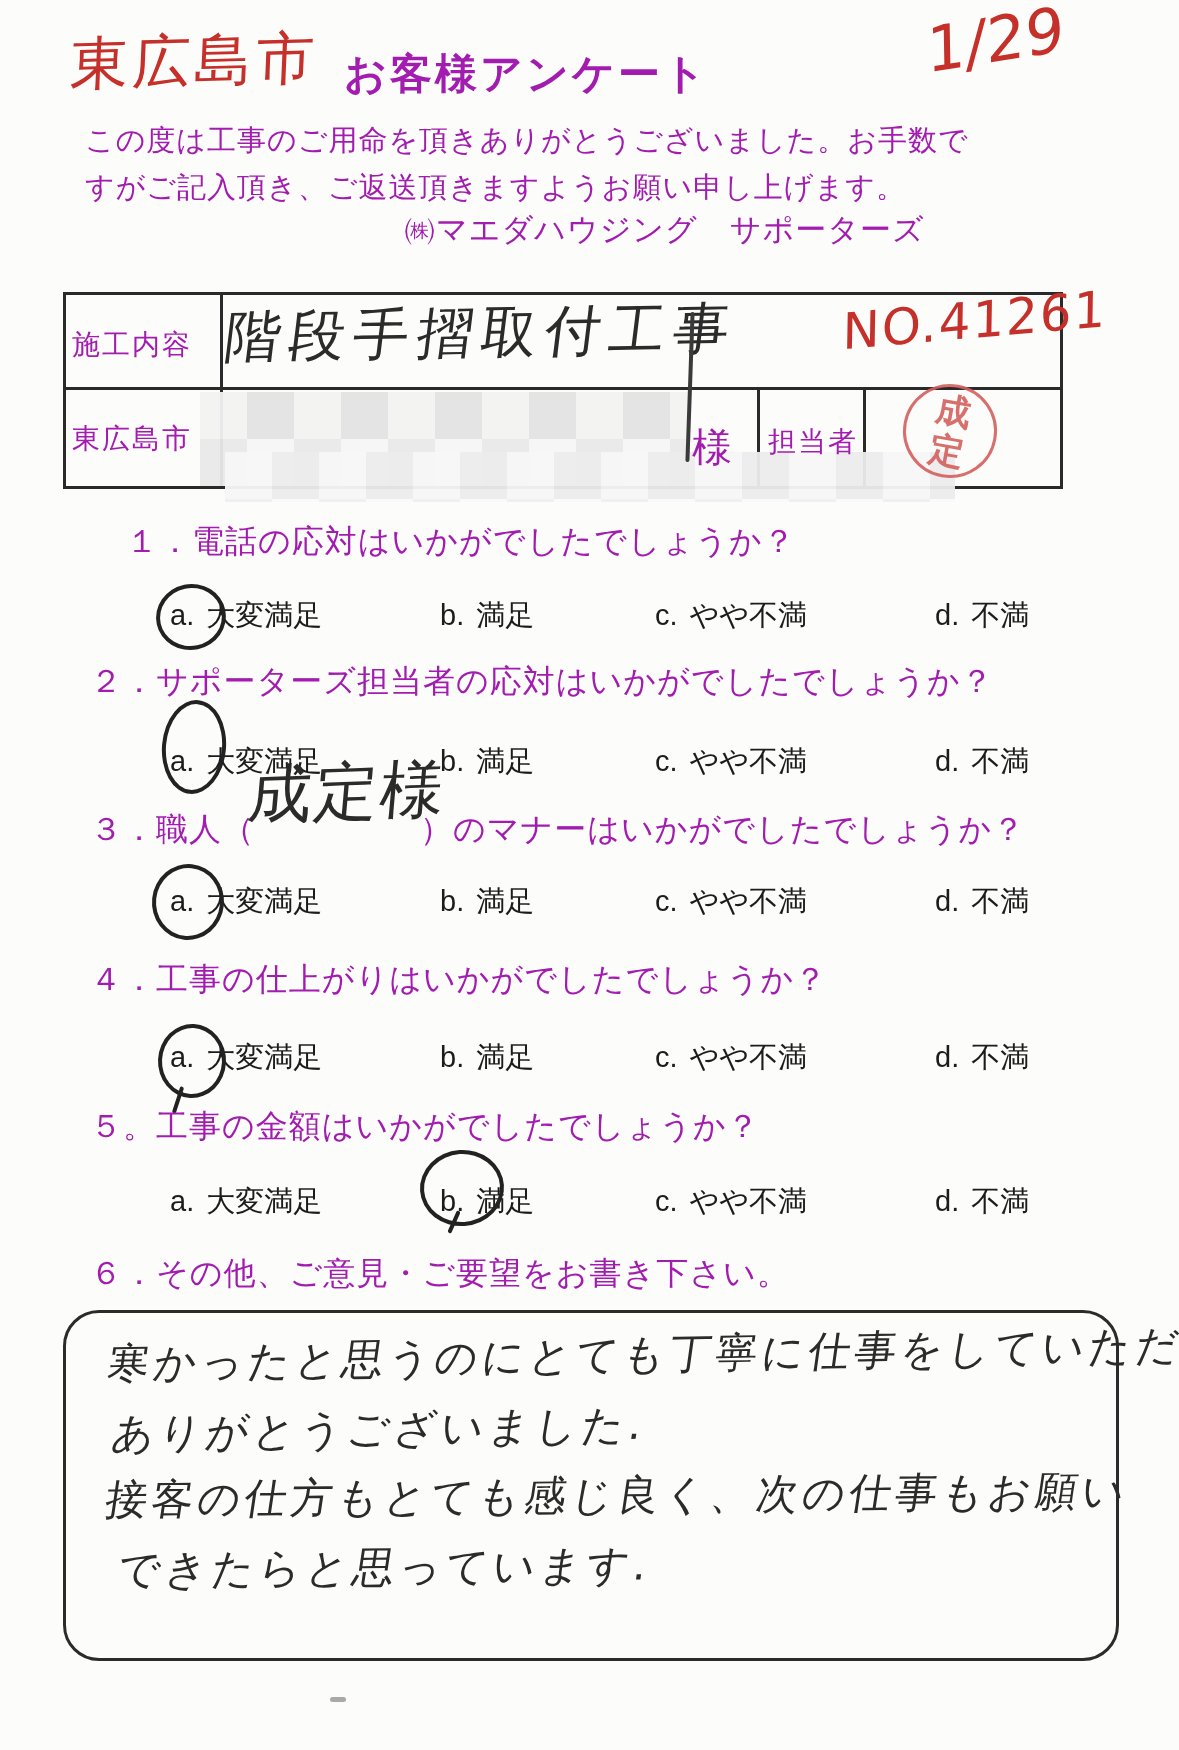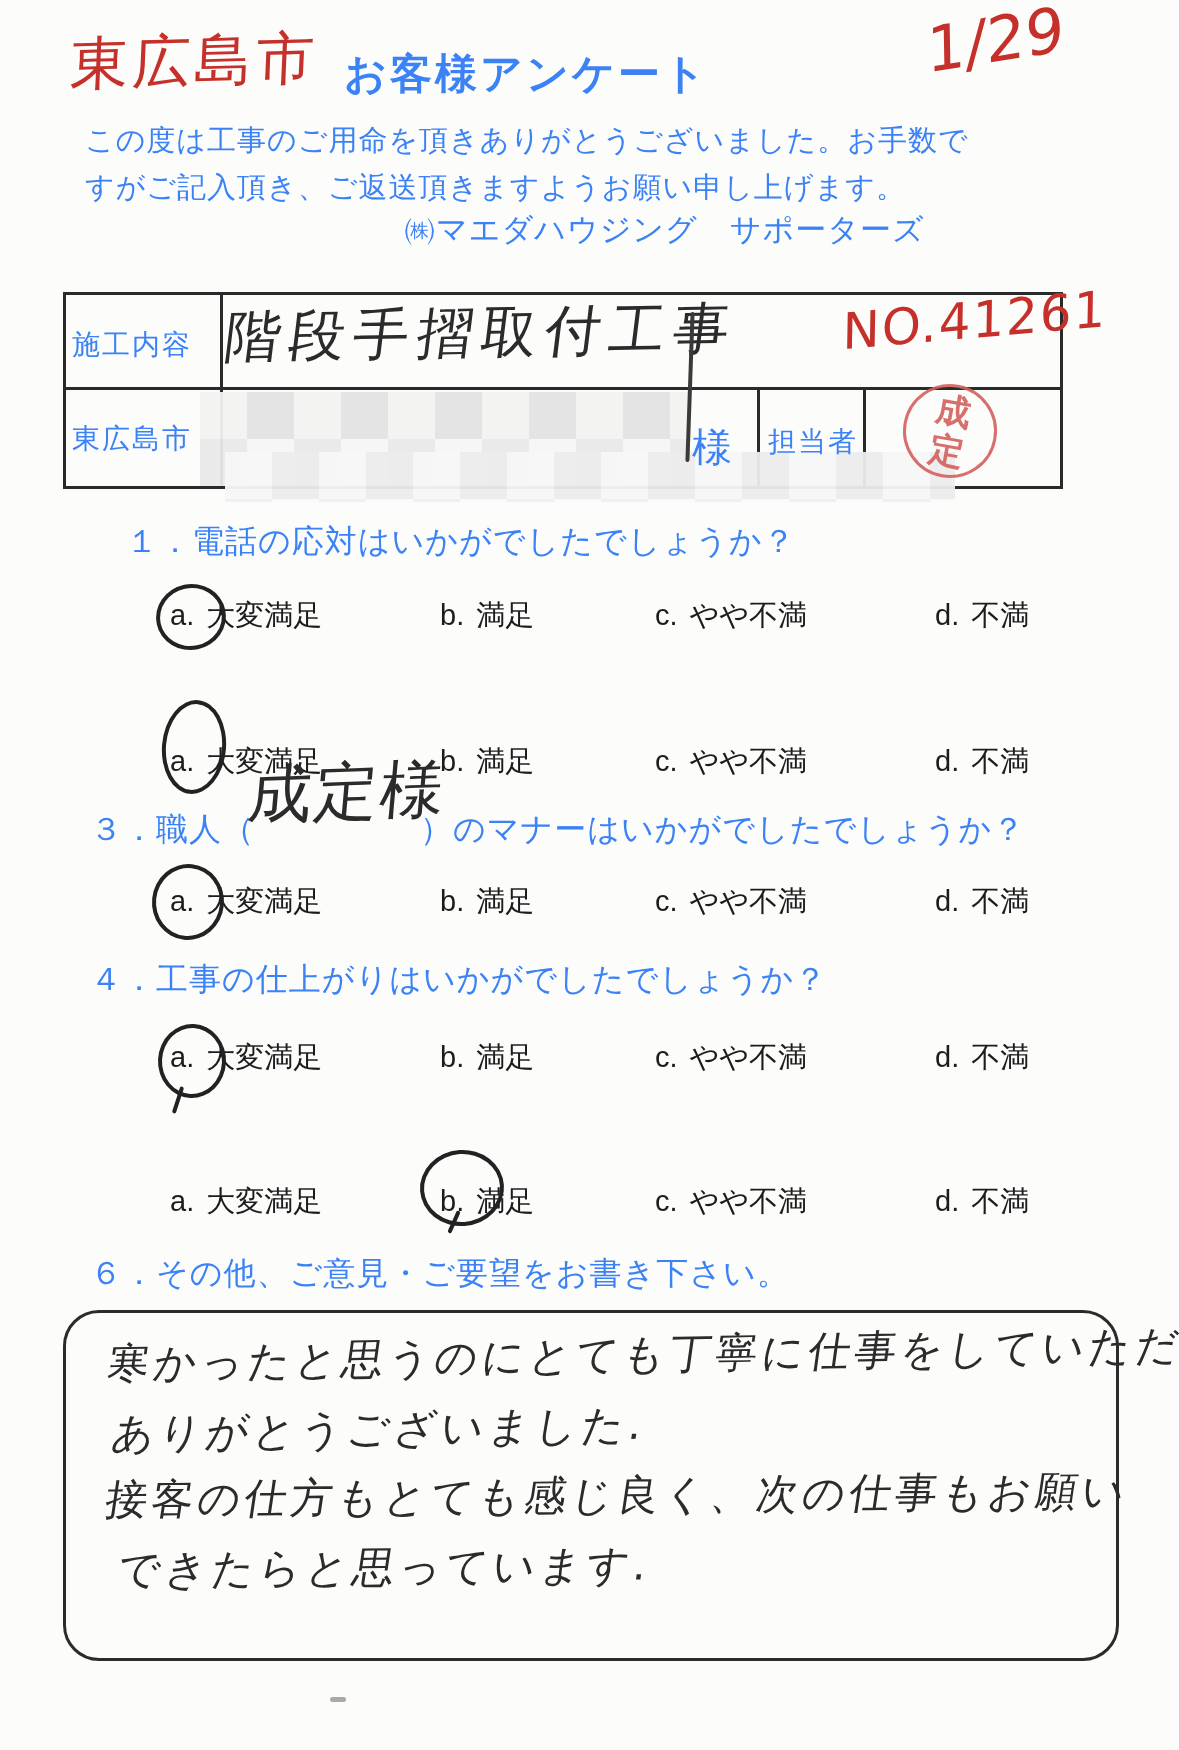--- a/index.html
+++ b/index.html
@@ -3,21 +3,21 @@
 <meta charset="utf-8">
 <style>
   html,body{margin:0;padding:0;background:#ffffff;}
   #page{
     position:relative;width:1179px;height:1750px;overflow:hidden;
     background:#fcfcfb;
     font-family:"Liberation Sans",sans-serif;color:#1c1c1c;
   }
   .abs{position:absolute;}
   
-  .print{color:#3b82f6;}
+  .print{color:#a21caf;}
   .title{font-size:42px;font-weight:bold;letter-spacing:3px;}
   .intro{font-size:29px;letter-spacing:1px;line-height:48px;}
   .company{font-size:31px;letter-spacing:1px;margin-left:21px;}
   .qtext{font-size:32px;letter-spacing:1px;white-space:nowrap;}
   .opt{font-size:29px;white-space:nowrap;}
   .opt .k{margin-right:12px;}
   
   .hand{
     font-family:"DejaVu Sans",sans-serif;color:#2b2b2b;
     transform-origin:left top;white-space:nowrap;
@@ -103,20 +103,21 @@
   <div class="abs opt" style="left:170px;top:596px;">
     <span class="k">a.</span><span>大変満足</span></div>
   <div class="abs opt" style="left:440px;top:596px;">
     <span class="k">b.</span><span>満足</span></div>
   <div class="abs opt" style="left:655px;top:596px;">
     <span class="k">c.</span><span>やや不満</span></div>
   <div class="abs opt" style="left:935px;top:596px;">
     <span class="k">d.</span><span>不満</span></div>
   <div class="abs circle" style="left:156px;top:584px;width:62px;height:58px;transform:rotate(-12deg);"></div>
 
+  <div class="abs print qtext" style="left:90px;top:660px;">２．サポーターズ担当者の応対はいかがでしたでしょうか？</div>
   <div class="abs opt" style="left:170px;top:742px;">
     <span class="k">a.</span><span>大変満足</span></div>
   <div class="abs opt" style="left:440px;top:742px;">
     <span class="k">b.</span><span>満足</span></div>
   <div class="abs opt" style="left:655px;top:742px;">
     <span class="k">c.</span><span>やや不満</span></div>
   <div class="abs opt" style="left:935px;top:742px;">
     <span class="k">d.</span><span>不満</span></div>
   <div class="abs circle" style="left:162px;top:700px;width:56px;height:86px;transform:rotate(5deg);"></div>
 
@@ -138,20 +139,21 @@
     <span class="k">a.</span><span>大変満足</span></div>
   <div class="abs opt" style="left:440px;top:1038px;">
     <span class="k">b.</span><span>満足</span></div>
   <div class="abs opt" style="left:655px;top:1038px;">
     <span class="k">c.</span><span>やや不満</span></div>
   <div class="abs opt" style="left:935px;top:1038px;">
     <span class="k">d.</span><span>不満</span></div>
   <div class="abs circle" style="left:158px;top:1024px;width:60px;height:66px;transform:rotate(3deg);"></div>
   <div class="abs tail" style="left:176px;top:1086px;height:28px;transform:rotate(18deg);"></div>
 
+  <div class="abs print qtext" style="left:90px;top:1105px;">５。工事の金額はいかがでしたでしょうか？</div>
   <div class="abs opt" style="left:170px;top:1182px;">
     <span class="k">a.</span><span>大変満足</span></div>
   <div class="abs opt" style="left:440px;top:1182px;">
     <span class="k">b.</span><span>満足</span></div>
   <div class="abs opt" style="left:655px;top:1182px;">
     <span class="k">c.</span><span>やや不満</span></div>
   <div class="abs opt" style="left:935px;top:1182px;">
     <span class="k">d.</span><span>不満</span></div>
   <div class="abs circle" style="left:420px;top:1150px;width:76px;height:68px;transform:rotate(-4deg);"></div>
   <div class="abs tail" style="left:452px;top:1210px;height:24px;transform:rotate(24deg);"></div>

